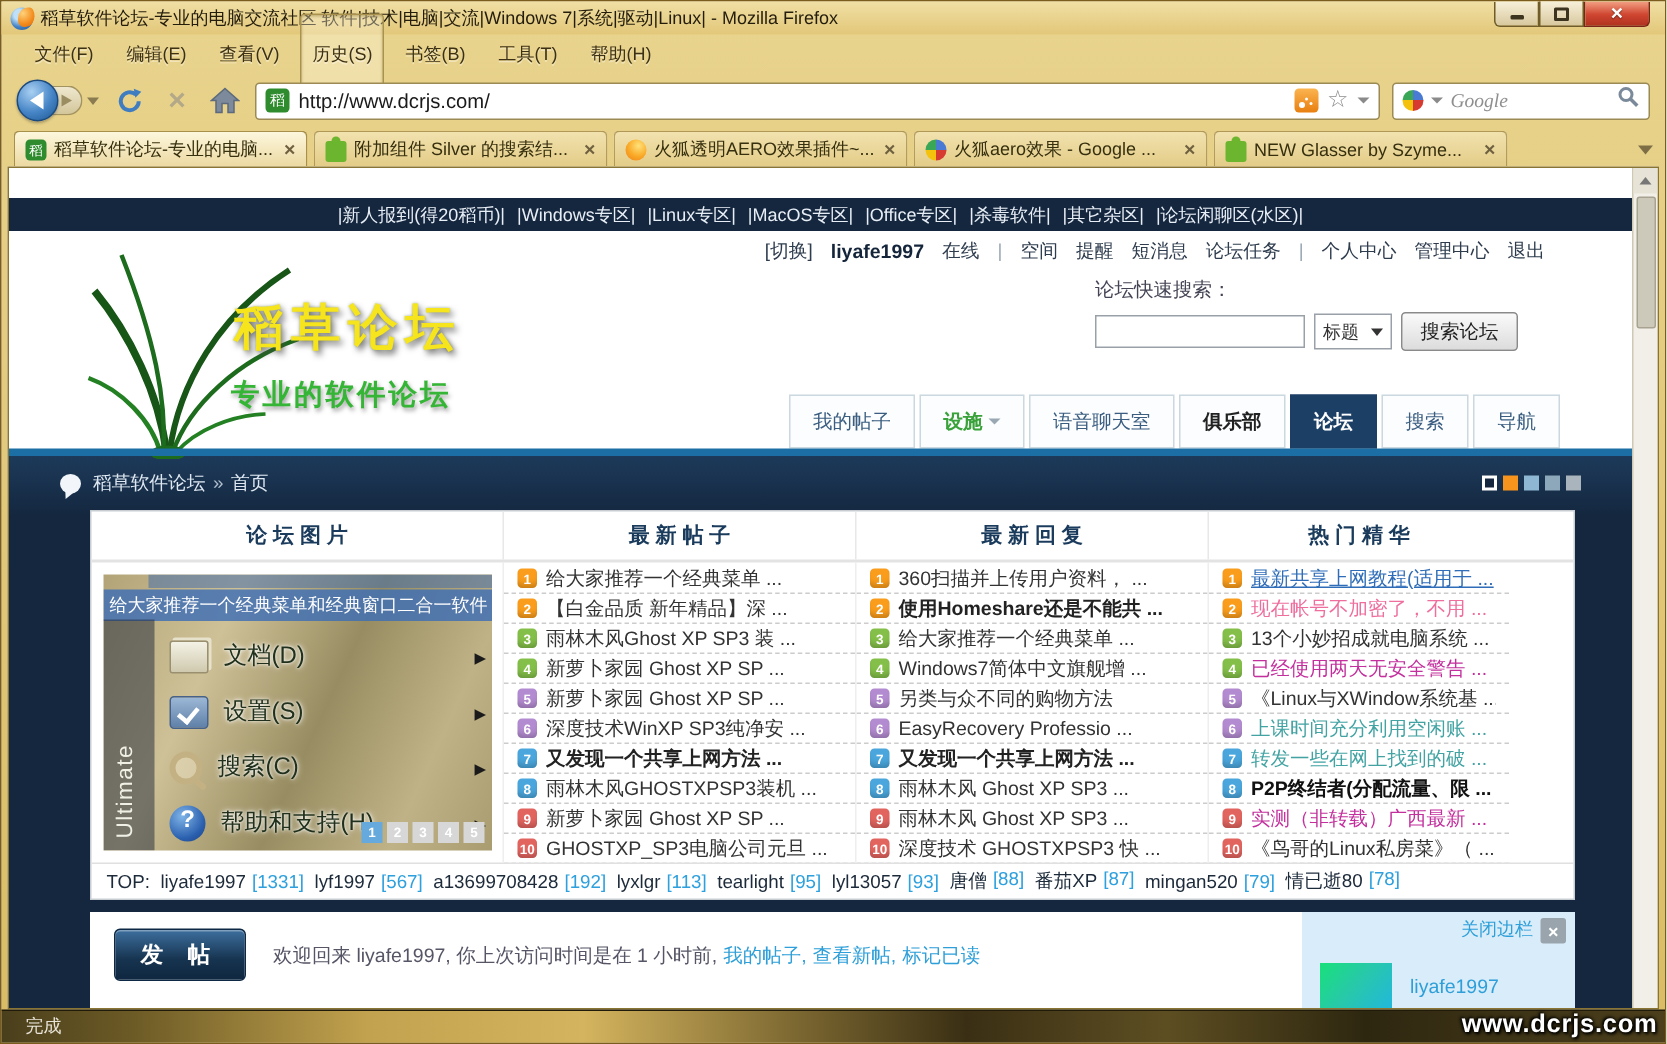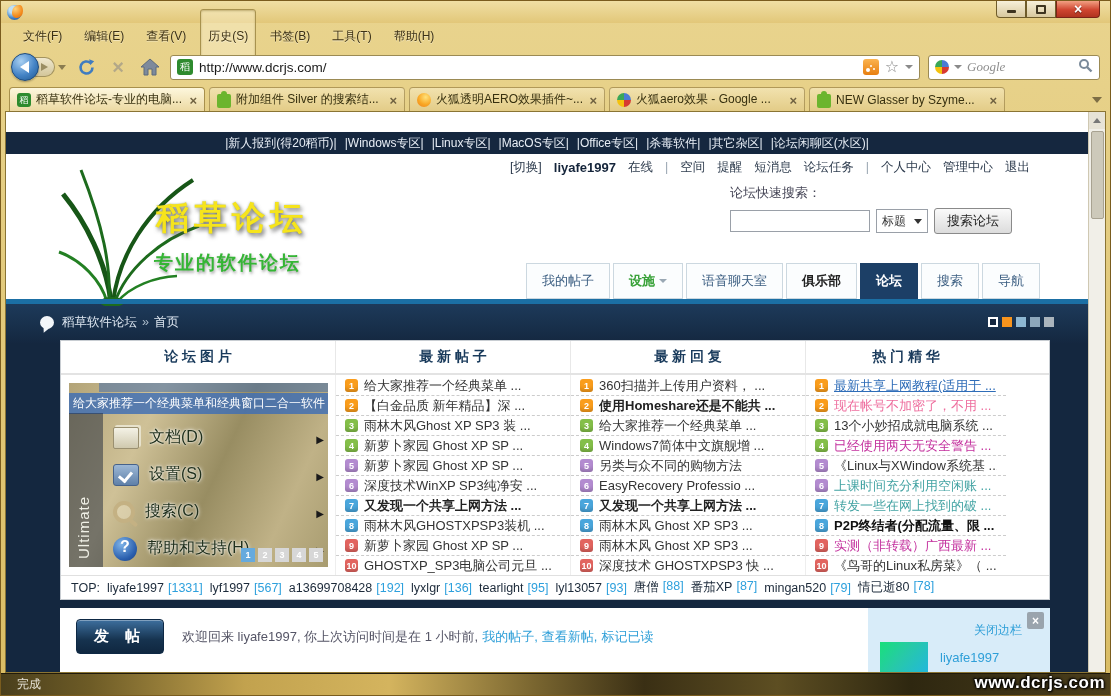--- a/index.html
+++ b/index.html
@@ -243,21 +243,21 @@
 
   
   .welcome { position:relative; width:990px; margin:8px 54px 0; height:80px; background:#fff; }
   .post-btn { position:absolute; left:16px; top:11px; width:88px; height:35px; border-radius:4px;
     border:1px solid #0d2844; background:linear-gradient(#3d6f9e,#16334f 60%,#0f2740);
     color:#fff; font-size:15px; font-weight:bold; letter-spacing:6px; display:flex; align-items:center;
     justify-content:center; box-shadow:inset 0 1px 0 rgba(255,255,255,.35); cursor:pointer; }
   .wel-text { position:absolute; left:122px; top:20px; font-size:13px; color:#556; white-space:nowrap; }
   .wel-text a { color:#2e9fd8; text-decoration:none; cursor:pointer; margin-left:4px; }
   .side-panel { position:absolute; right:0; top:0; bottom:0; width:182px; background:#d8ecf9; }
-  .side-close { position:absolute; top:14px; right:28px; font-size:12px; color:#2e9fd8; cursor:pointer; }
+  .side-close { position:absolute; top:3px; right:28px; font-size:12px; color:#2e9fd8; cursor:pointer; }
   .side-x { position:absolute; top:4px; right:6px; width:17px; height:17px; background:#9aa4ad;
     border-radius:2px; color:#fff; font-size:12px; font-weight:bold; display:flex; align-items:center;
     justify-content:center; cursor:pointer; }
   .avatar { position:absolute; left:12px; top:34px; width:48px; height:34px;
     background:linear-gradient(130deg,#19e07a,#27c9a8 45%,#22b6e0); }
   .side-user { position:absolute; left:72px; top:42px; font-size:13px; color:#2e9fd8;
     text-decoration:none; cursor:pointer; }
 
   
   .statusbar { position:absolute; left:0; right:0; bottom:0; height:22px;
@@ -268,20 +268,21 @@
   .watermark { position:absolute; right:5px; bottom:2px; font-size:17px; font-weight:bold; color:#fff;
     letter-spacing:.5px; text-shadow:1px 1px 2px #000, -1px -1px 2px #000, 0 0 3px #000; }
 </style>
 </head>
 <body>
 
 <div class="win">
 
   <div class="titlebar">
     <span class="fficon"></span>
+    <span class="title">稻草软件论坛-专业的电脑交流社区 软件|技术|电脑|交流|Windows 7|系统|驱动|Linux| - Mozilla Firefox</span>
     <div class="winctrl">
       <div class="wbtn min">
           <span class="glyph-min"></span>
         </div>
       <div class="wbtn max">
           <span class="glyph-max"></span>
         </div>
       <div class="wbtn close">
           <span class="glyph-close"></span>
         </div>
@@ -746,21 +747,21 @@
                   <a class="tu-count">[567]</a>
                 </span>
 
                 <span class="tu">
                   <a class="tu-name">a13699708428</a>
                   <a class="tu-count">[192]</a>
                 </span>
 
                 <span class="tu">
                   <a class="tu-name">lyxlgr</a>
-                  <a class="tu-count">[136]</a>
+                  <a class="tu-count">[113]</a>
                 </span>
 
                 <span class="tu">
                   <a class="tu-name">tearlight</a>
                   <a class="tu-count">[95]</a>
                 </span>
 
                 <span class="tu">
                   <a class="tu-name">lyl13057</a>
                   <a class="tu-count">[93]</a>

